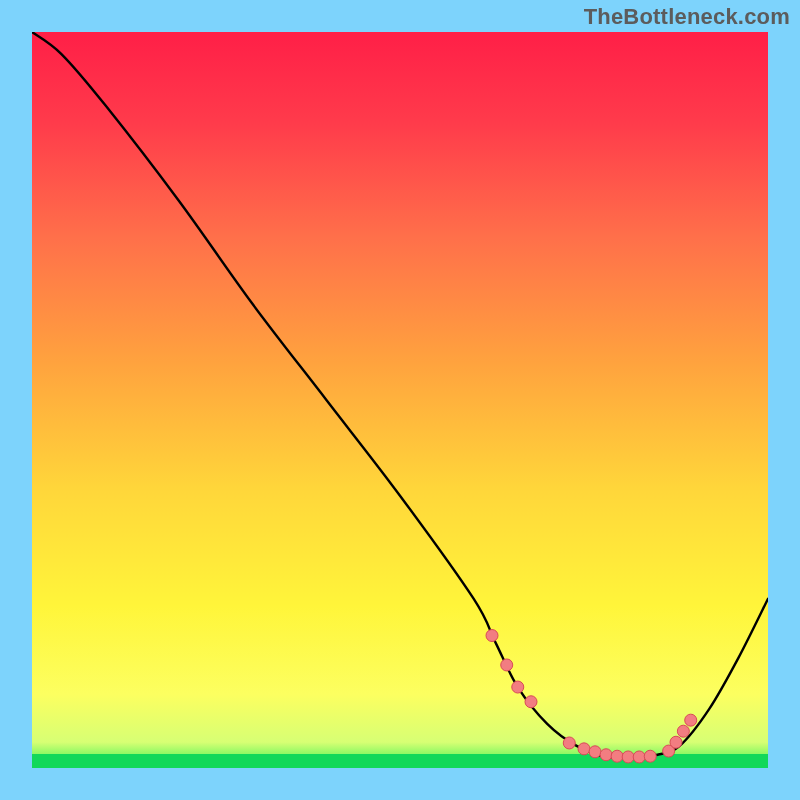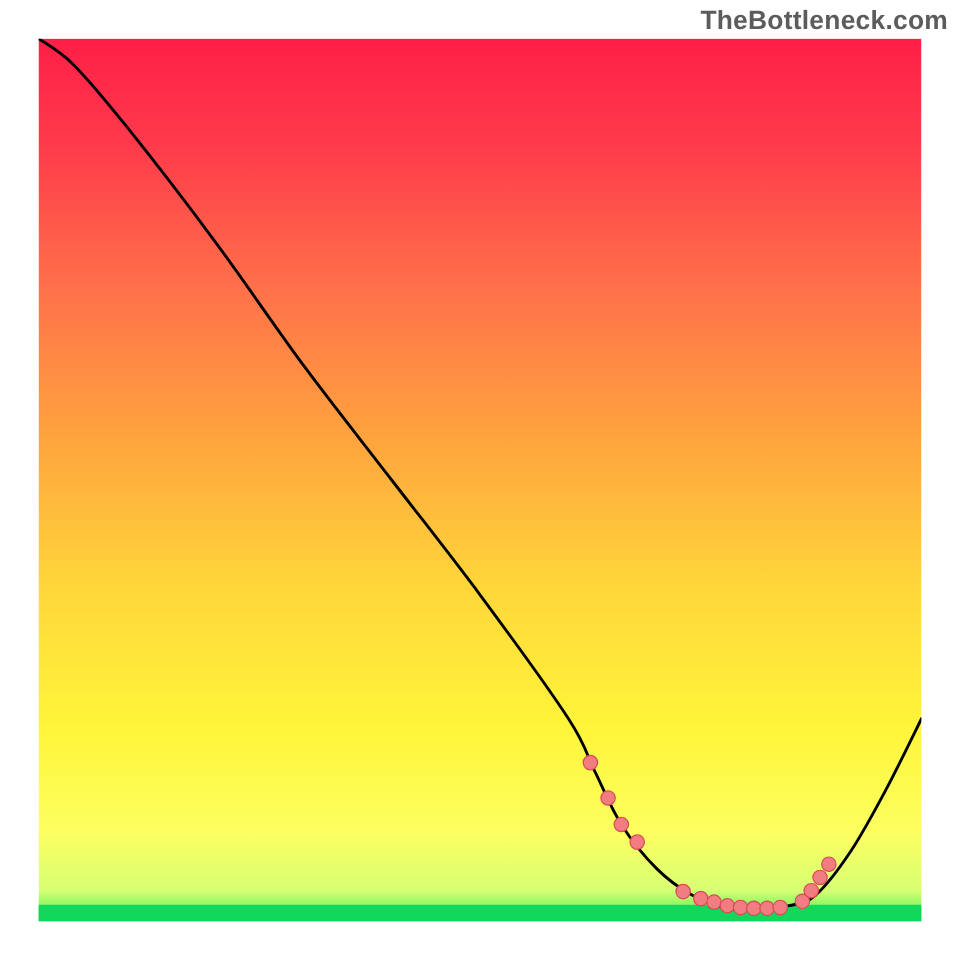--- a/index.html
+++ b/index.html
@@ -8,21 +8,21 @@
     width: 800px;
     height: 800px;
     background: #000;
     overflow: hidden;
     font-family: Arial, Helvetica, sans-serif;
   }
   .frame {
     position: relative;
     width: 800px;
     height: 800px;
-    background: #ffffff;
+    background: #7dd3fc;
   }
   .watermark {
     position: absolute;
     top: 4px;
     right: 10px;
     color: #5c5c5c;
     font-size: 22px;
     font-weight: 600;
     letter-spacing: 0.2px;
     z-index: 50;

